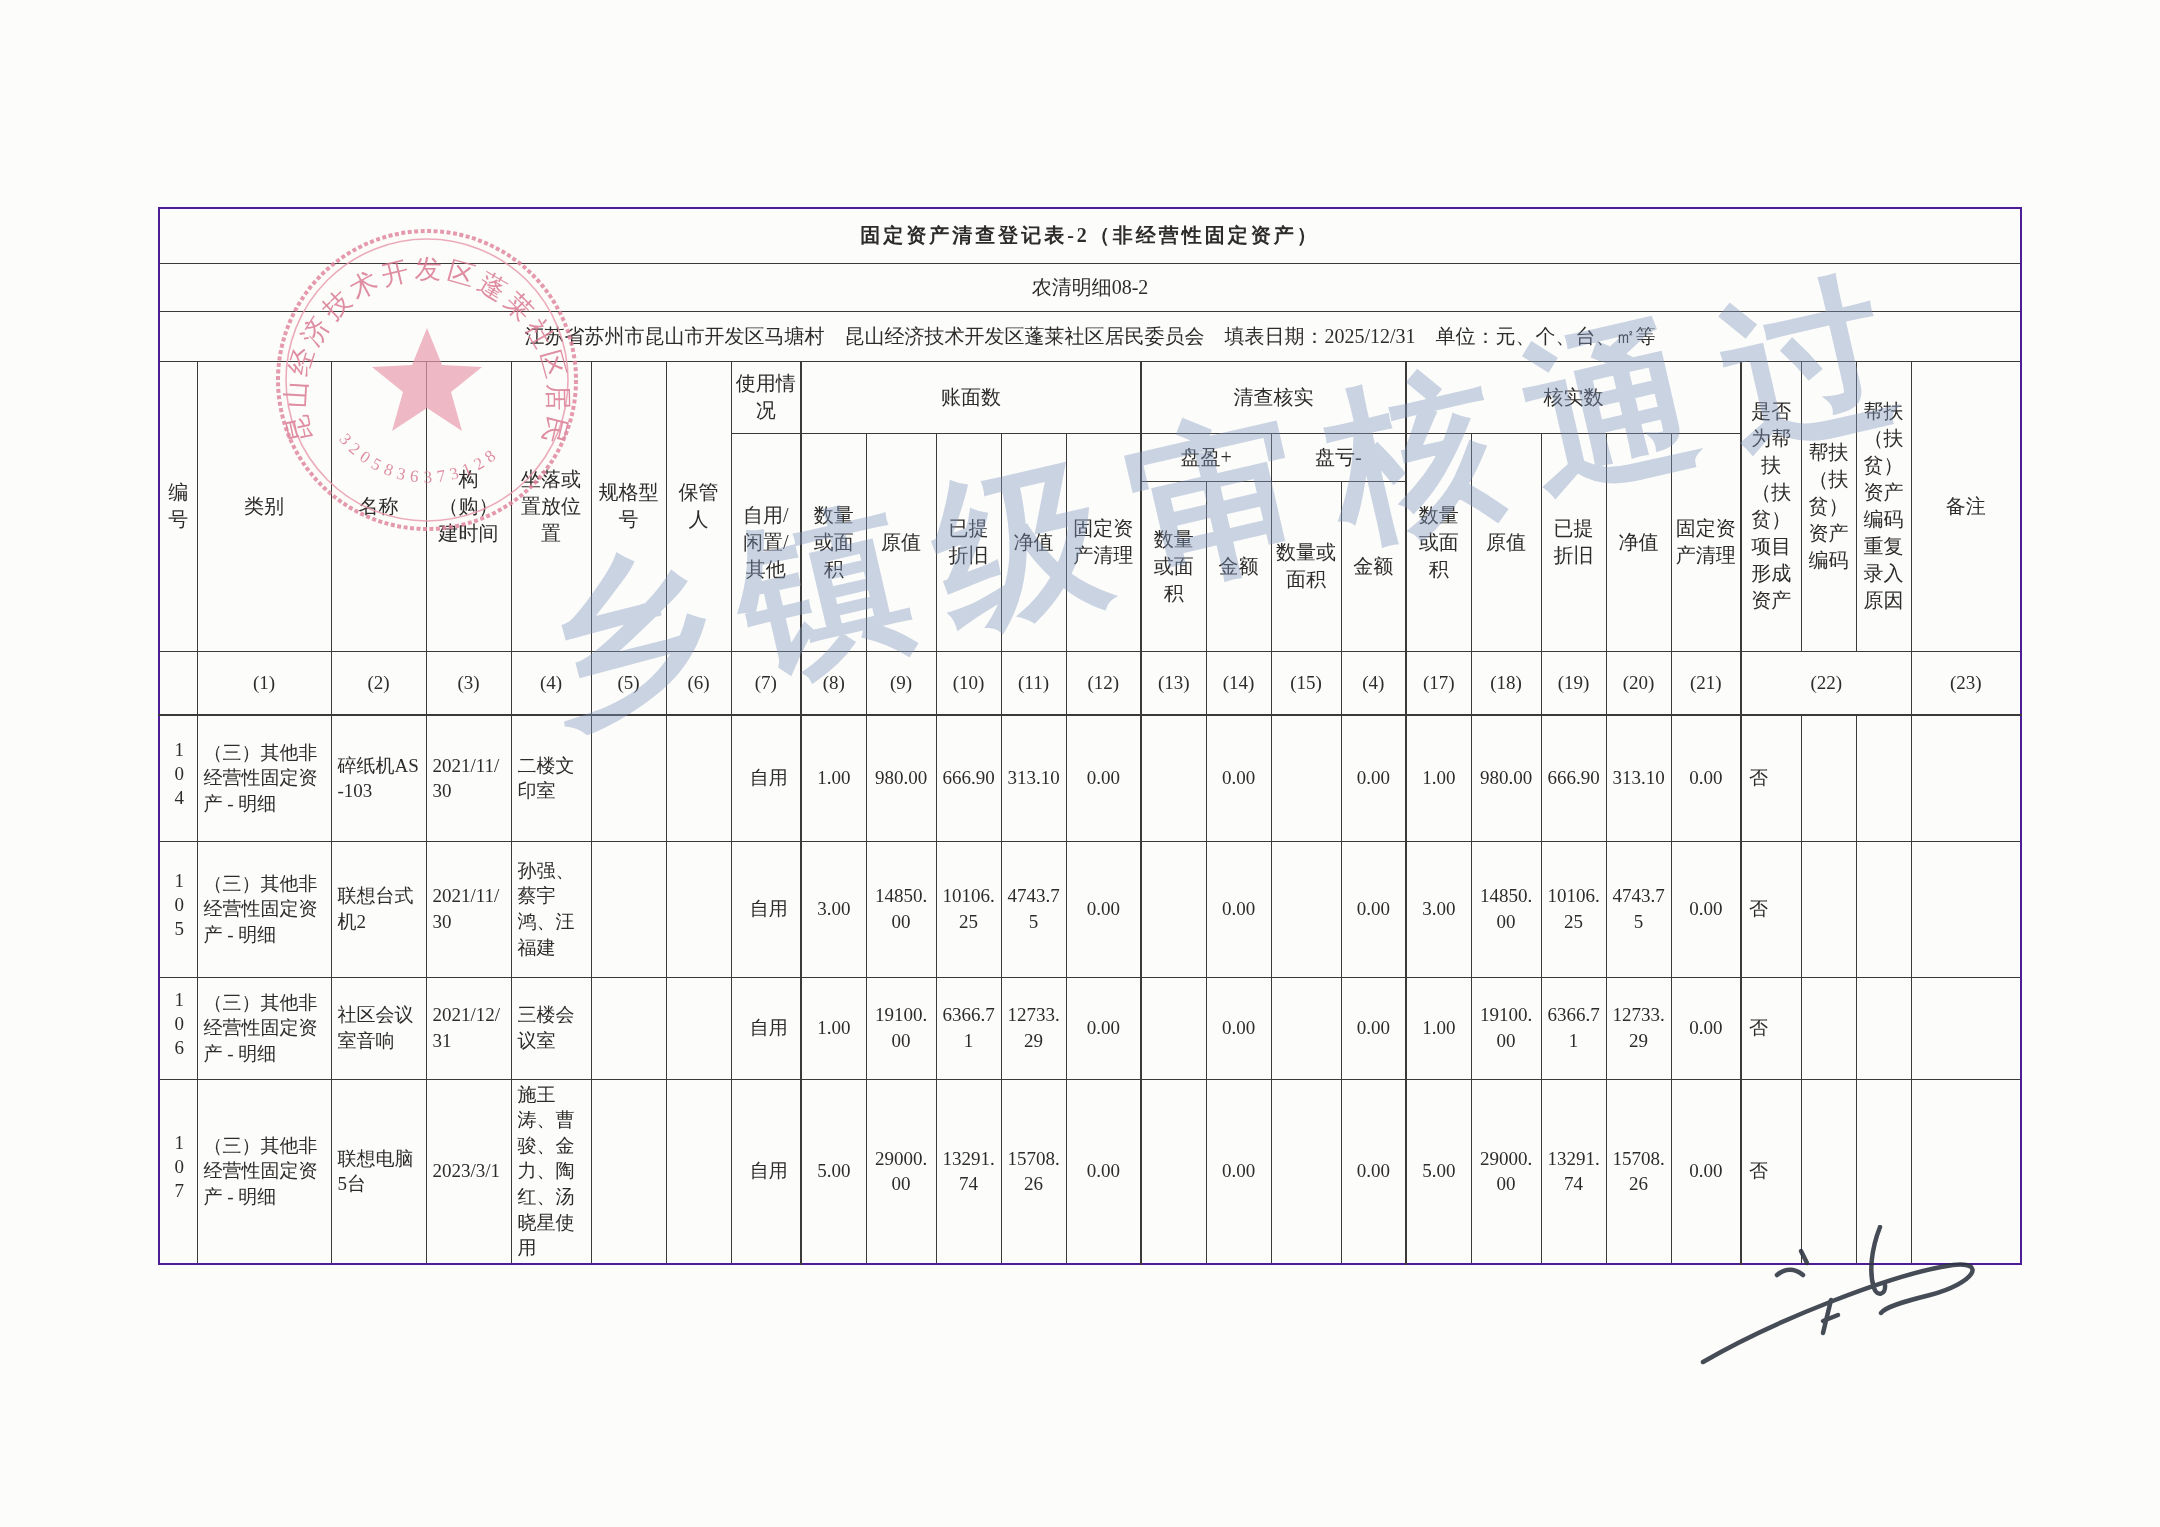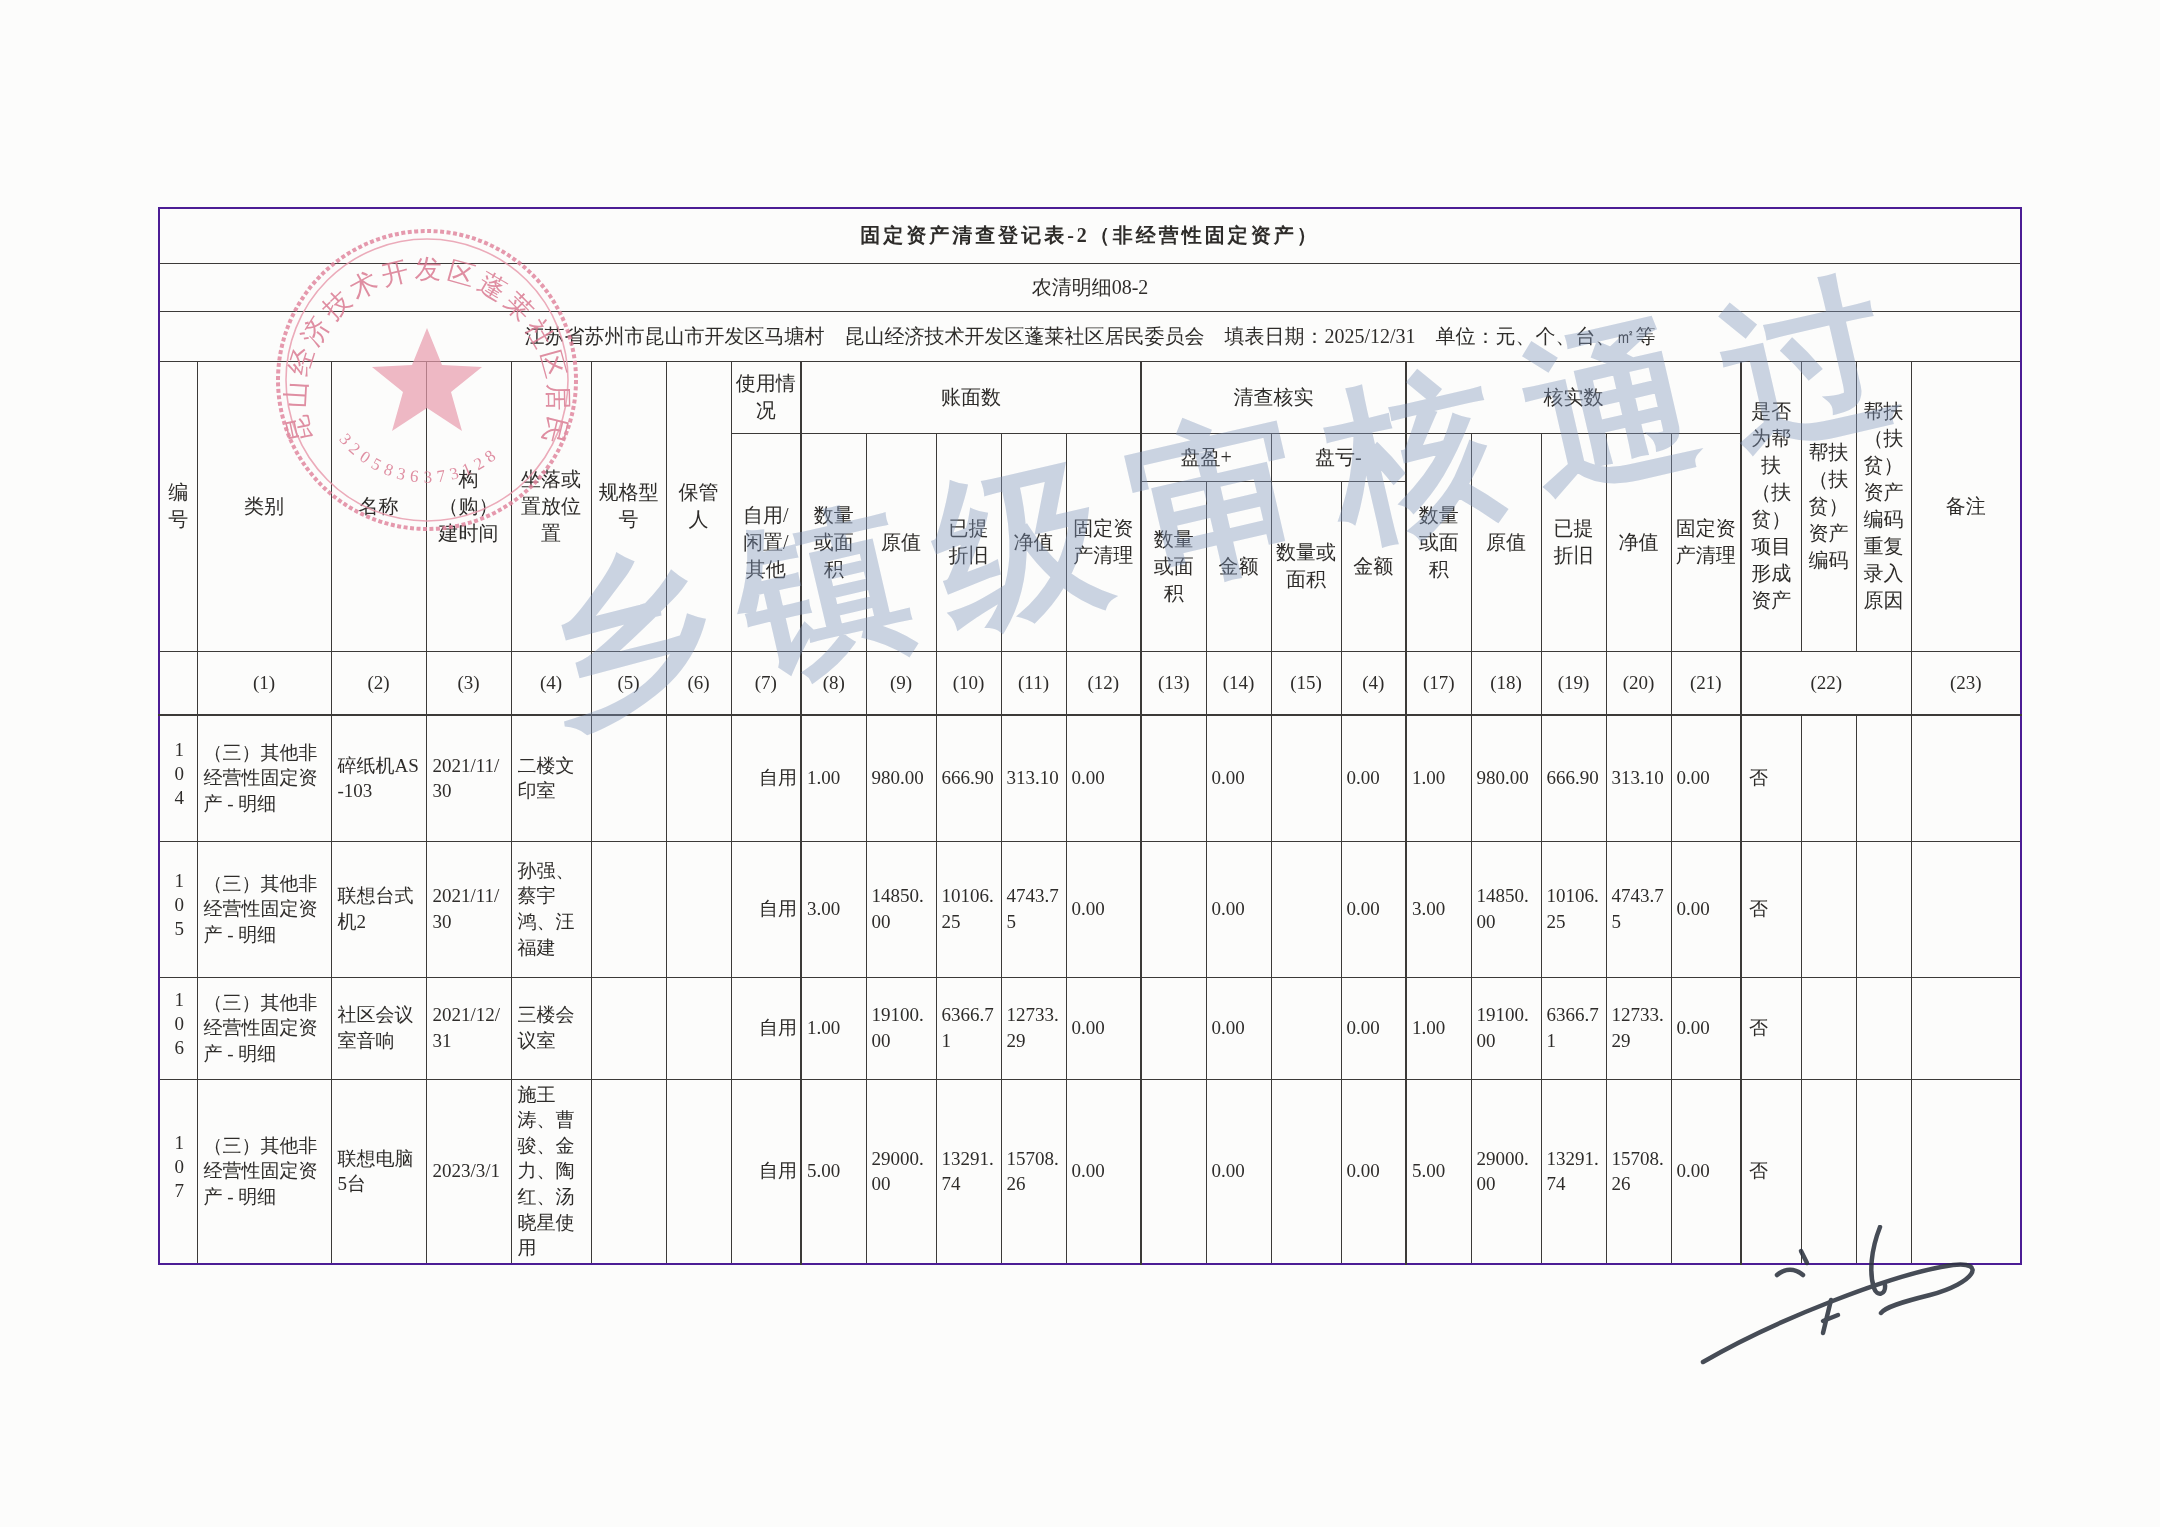--- a/index.html
+++ b/index.html
@@ -46,23 +46,23 @@
   td.org-cell  { text-align: right; padding-right: 12px; font-size: 21px; border-bottom: 2px solid #3c3a38; }
   tr.r-nums td { font-size: 19px; border-bottom: 2px solid #3c3a38; }
   tr.data td { font-size: 19px; }
   .bl2 { border-left-width: 2px !important; }
   tr.gridrow td:nth-child(9),
   tr.gridrow td:nth-child(14),
   tr.gridrow td:nth-child(18),
   tr.gridrow td:nth-child(23) { border-left-width: 2px; }
   
   tr.data td.c1, tr.data td.c2, tr.data td.c3, tr.data td.c4 { text-align: left; padding: 2px 6px; }
-  tr.data td.c7  { text-align: right; padding-left: 9px; }
+  tr.data td.c7  { text-align: center; padding-left: 9px; }
   tr.data td.c22 { text-align: left; padding-left: 7px; }
-  tr.data td.num { text-align: left; padding: 2px 5px; }
+  tr.data td.num { text-align: center; padding: 2px 5px; }
   .v {
     writing-mode: vertical-rl; text-orientation: upright;
     display: inline-block; line-height: 1.1; letter-spacing: 3px;
   }
   
   .watermark {
     position: absolute; left: 545px; top: 545px;
     font-size: 168px; font-weight: 700; letter-spacing: 34px;
     white-space: nowrap;
     color: rgba(128,150,188,0.40);

